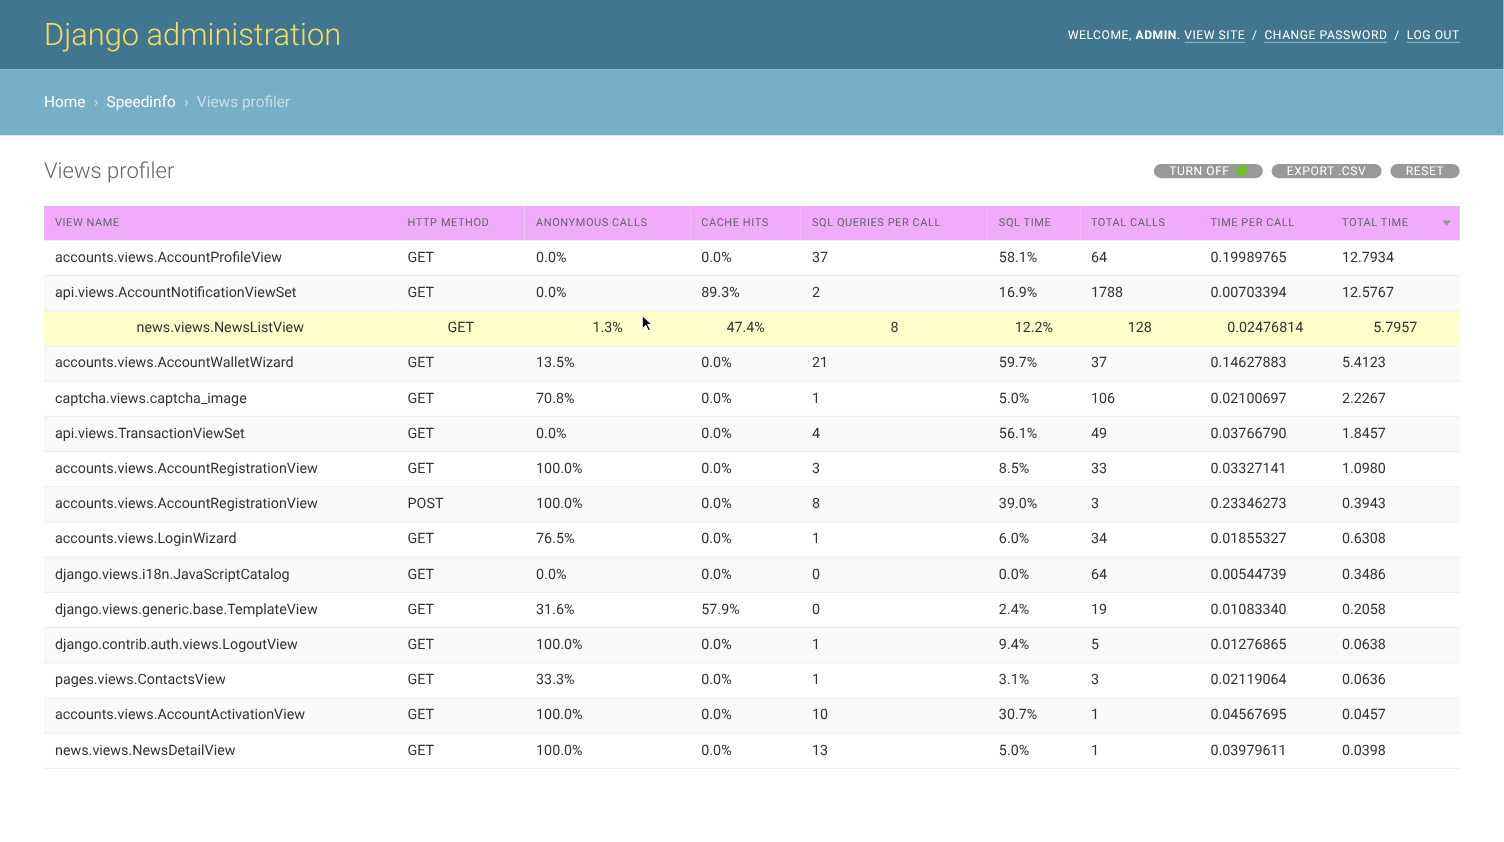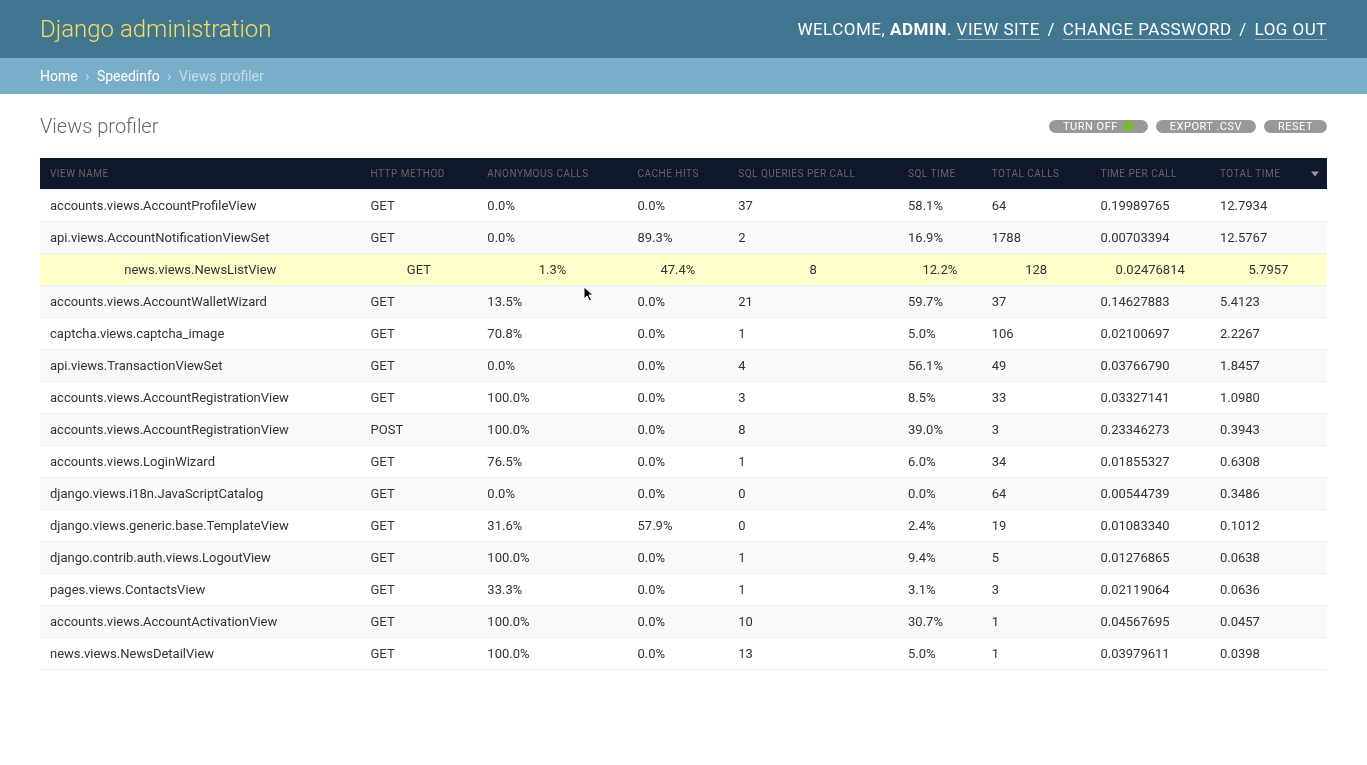--- a/index.html
+++ b/index.html
@@ -1,37 +1,37 @@
 <!DOCTYPE html>
 <html><head>
 <meta charset="utf-8">
 <style>
 * { box-sizing: border-box; margin: 0; padding: 0; }
 body { font-family: "Roboto", "Lucida Grande", Verdana, Arial, sans-serif; font-size: 14px; color: #333; background: #fff; }
 
 #header { background: #417690; color: #fff; padding: 15px 40px; display: flex; justify-content: space-between; align-items: center; }
-#branding h1 { font-size: 24px; font-weight: 300; color: #f5dd5d; }
-#user-tools { font-size: 17px; letter-spacing: 0.5px; text-transform: uppercase; }
+#branding h1 { font-size: 28px; font-weight: 300; color: #f5dd5d; }
+#user-tools { font-size: 11px; letter-spacing: 0.5px; text-transform: uppercase; }
 #user-tools a { color: #fff; text-decoration: none; border-bottom: 1px solid rgba(255,255,255,0.4); }
 #user-tools strong { font-weight: bold; }
 #user-tools .sep { margin: 0 3px; }
 
-#breadcrumbs { background: #79aec8; color: #c4dce8; padding: 10px 40px; font-size: 14px; }
+#breadcrumbs { background: #79aec8; color: #c4dce8; padding: 22px 40px; font-size: 14px; }
 #breadcrumbs a { color: #fff; text-decoration: none; }
 #breadcrumbs .crumb-sep { margin: 0 4px; }
 
 #content { padding: 20px 40px; }
 .content-header { display: flex; justify-content: space-between; align-items: center; margin-bottom: 20px; }
 .content-header h1 { font-size: 20px; font-weight: 300; color: #666; }
 .object-tools { display: flex; gap: 8px; }
 .object-tools a { display: inline-flex; align-items: center; background: #999; color: #fff; border-radius: 15px; padding: 0 14px; font-size: 11px; text-transform: uppercase; letter-spacing: 0.5px; text-decoration: none; }
 .object-tools a .dot { width: 10px; height: 10px; border-radius: 50%; background: #70bf2b; margin-left: 6px; display: inline-block; }
 
 table { width: 100%; border-collapse: collapse; }
-thead th { background: #0f172a; font-size: 10px; font-weight: 400; letter-spacing: 0.5px; text-transform: uppercase; color: #666; text-align: left; padding: 10px; border-bottom: 1px solid #eee; position: relative; }
+thead th { background: #f0abfc; font-size: 10px; font-weight: 400; letter-spacing: 0.5px; text-transform: uppercase; color: #666; text-align: left; padding: 10px; border-bottom: 1px solid #eee; position: relative; }
 thead th.sorted { padding-right: 24px; }
 thead th .sort-indicator { position: absolute; right: 8px; top: 50%; transform: translateY(-50%); width: 0; height: 0; border-left: 4px solid transparent; border-right: 4px solid transparent; border-top: 5px solid #999; }
 tbody tr:nth-child(even) { background: #f9f9f9; }
 tbody tr.highlight { background: #ffffcc !important; text-align: center; }
 tbody td { padding: 8px 10px; border-bottom: 1px solid #eee; font-size: 13px; vertical-align: middle; }
 .paginator { padding: 12px 10px; font-size: 13px; color: #666; border-top: 1px solid #eee; }
 
 .cursor { position: absolute; width: 16px; height: 16px; pointer-events: none; }
 </style>
 </head>
@@ -200,21 +200,21 @@
         </tr>
         <tr>
           <td>django.views.generic.base.TemplateView</td>
           <td>GET</td>
           <td>31.6%</td>
           <td>57.9%</td>
           <td>0</td>
           <td>2.4%</td>
           <td>19</td>
           <td>0.01083340</td>
-          <td>0.1012</td>
+          <td>0.2058</td>
         </tr>
         <tr>
           <td>django.contrib.auth.views.LogoutView</td>
           <td>GET</td>
           <td>100.0%</td>
           <td>0.0%</td>
           <td>1</td>
           <td>9.4%</td>
           <td>5</td>
           <td>0.01276865</td>

